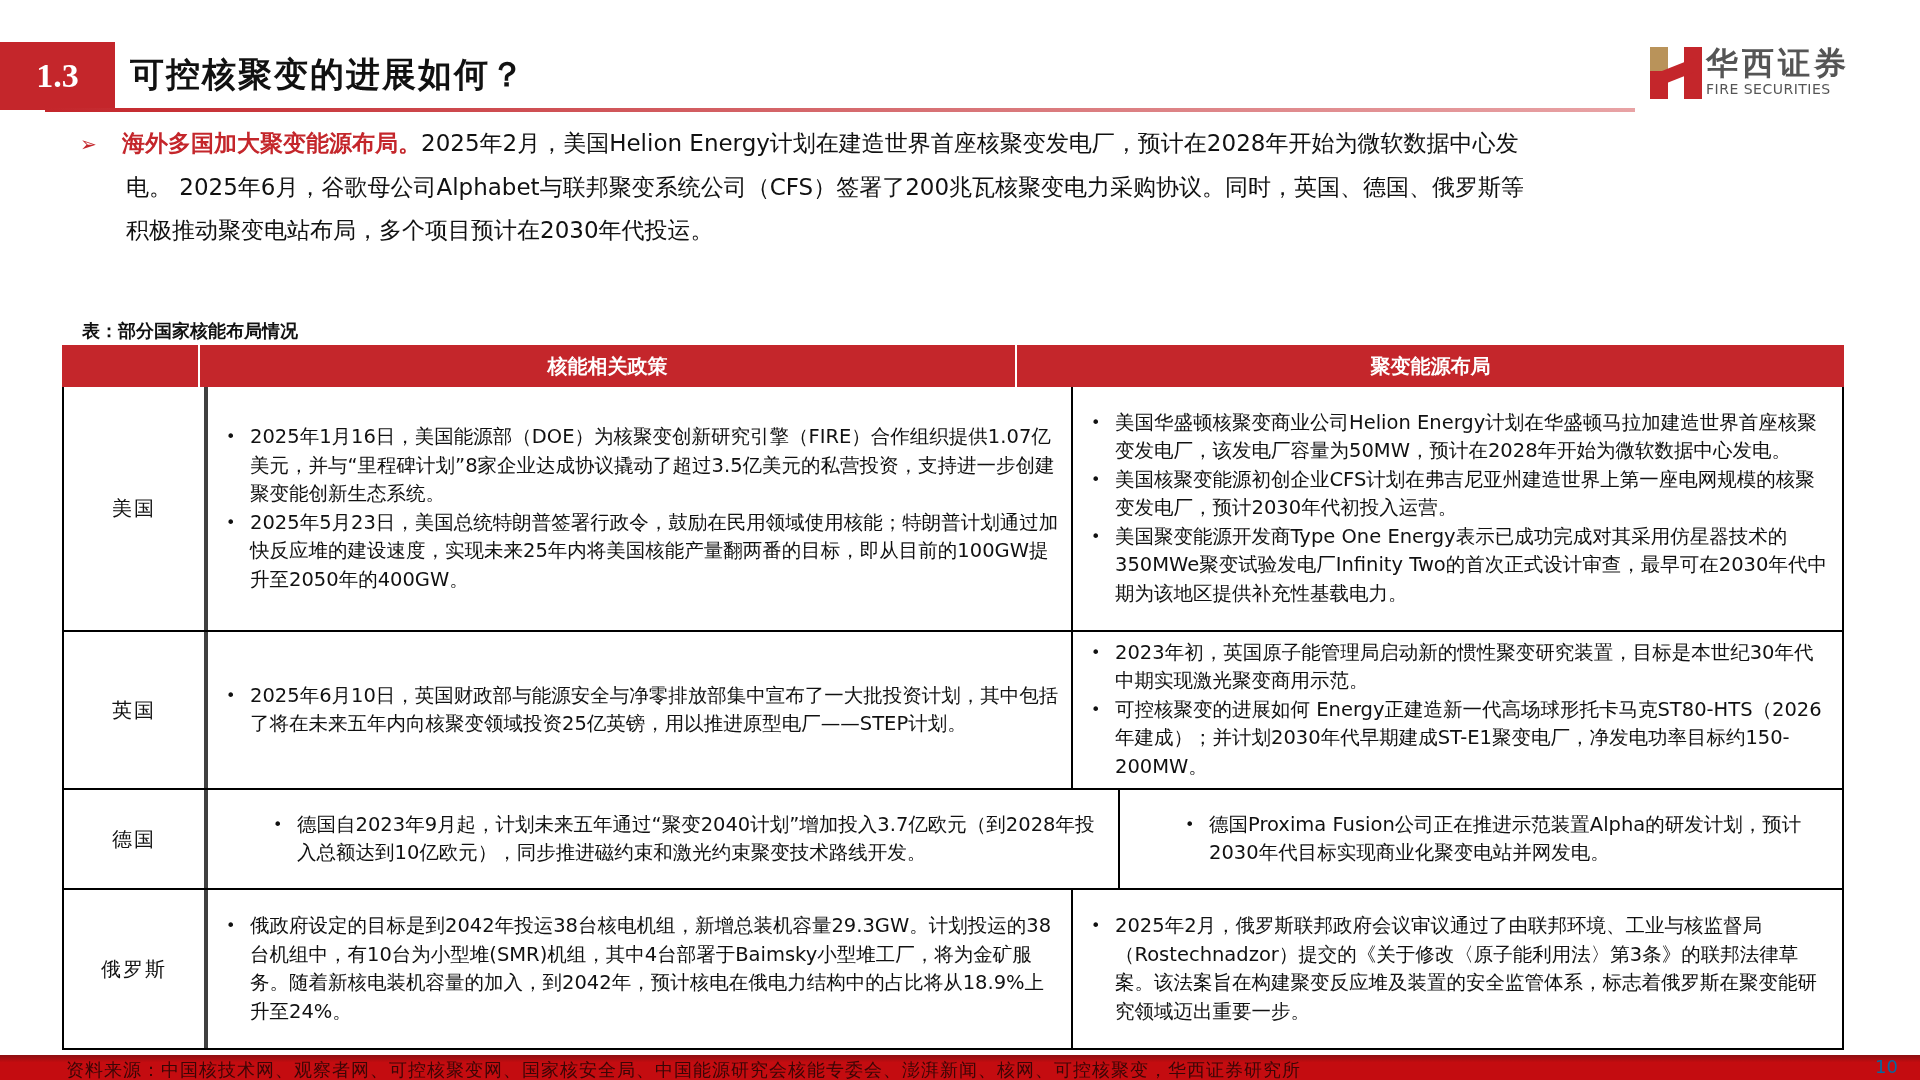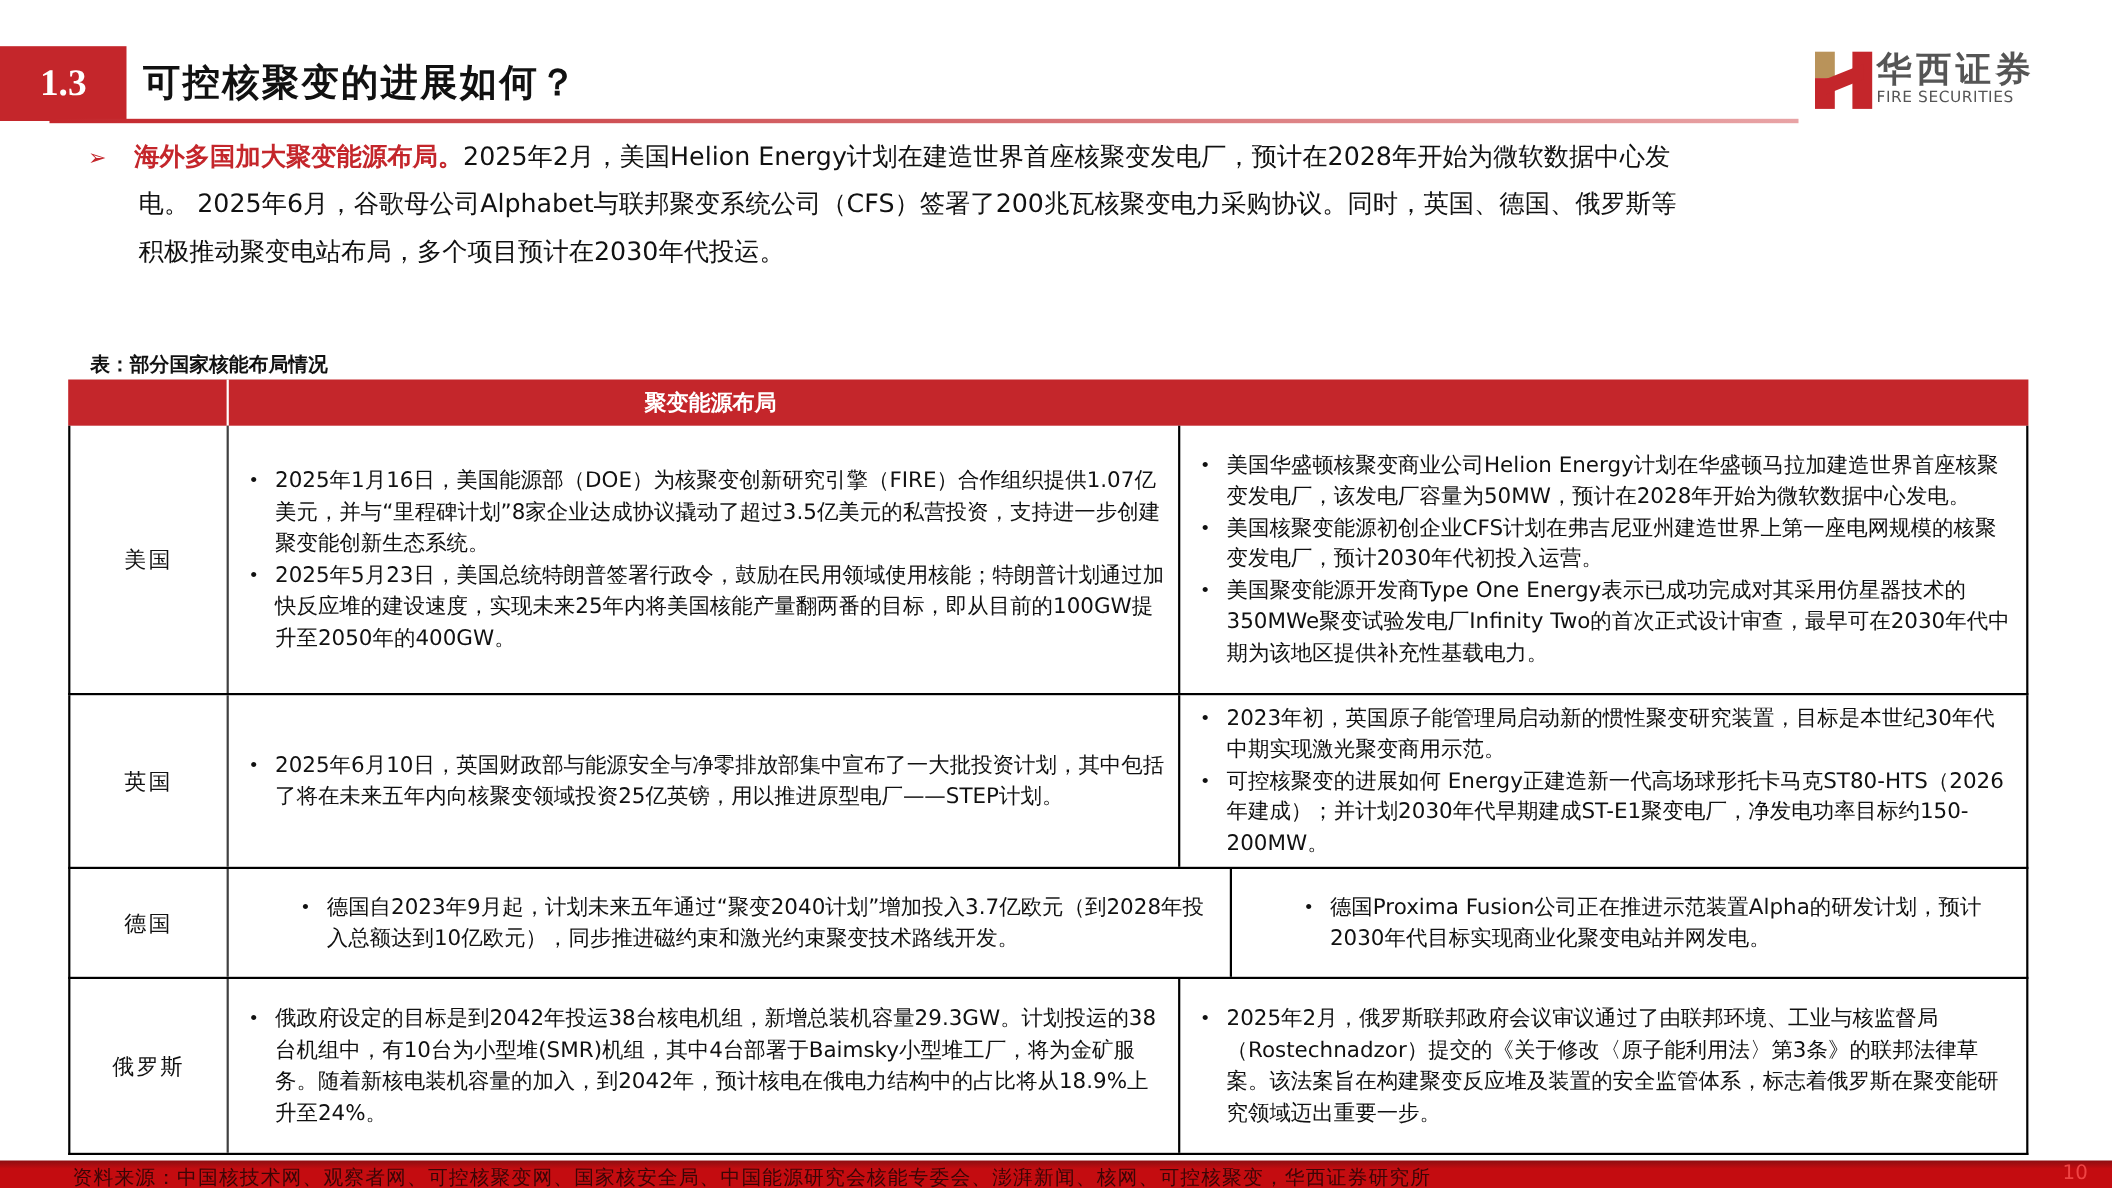--- a/index.html
+++ b/index.html
@@ -50,39 +50,39 @@
   .tbl { position: absolute; left: 62px; top: 345px; width: 1782px; }
   .thead { display: flex; height: 42px; background: #c4262b; color: #fff; }
   .thead > div { display: flex; align-items: center; justify-content: center; font-size: 20px; font-weight: bold; border-right: 2px solid #fff; }
   .thead > div:last-child { border-right: none; }
   .c0 { width: 146px; }
   .c1 { width: 865px; }
   .c2 { width: 876px; }
   .trow { display: flex; border-left: 2px solid #000; border-right: 2px solid #000; border-bottom: 2px solid #000; }
   .trow:first-of-type { border-top: 2px solid #000; }
   .trow > .cell { padding: 0 12px 0 18px; display: flex; flex-direction: column; justify-content: center; font-size: 19.5px; line-height: 28.5px; color: #111; }
-  .trow > .cell.c0 { width: 144px; border-right: 2px solid #404040; align-items: center; font-family: "DejaVu Serif", serif; font-size: 20px; letter-spacing: 2px; padding: 0; }
+  .trow > .cell.c0 { width: 144px; border-right: 4px solid #404040; align-items: center; font-family: "DejaVu Serif", serif; font-size: 20px; letter-spacing: 2px; padding: 0; }
   .trow > .cell.c1 { width: 865px; border-right: 2px solid #000; }
   .trow > .cell.c2 { flex: 1; }
   .bullet { display: flex; }
   .bullet .dot { width: 24px; flex: none; font-size: 16px; }
   .bullet .txt { flex: 1; }
 
   .r-us { height: 245px; }
   .r-uk { height: 158px; }
   .r-de { height: 100px; gap: 47px; }
   .r-ru { height: 160px; }
 
   
   .footer {
     position: absolute; left: 0; top: 1055px; width: 1920px; height: 25px;
     background: linear-gradient(to bottom, #8c0f12 0%, #c40c10 30%, #c40c10 100%);
   }
   .footer-src { position: absolute; left: 66px; top: 1058px; font-size: 18px; color: #3a0606; font-family: "DejaVu Serif", serif; letter-spacing: 1px; white-space: nowrap; }
-  .page-no { position: absolute; right: 22px; top: 1056px; font-size: 18px; color: #ef4444; }
+  .page-no { position: absolute; right: 22px; top: 1056px; font-size: 18px; color: #0369a1; }
 </style>
 </head>
 <body>
 
 <div class="sec-badge">1.3</div>
 <div class="sec-title">可控核聚变的进展如何？</div>
 <div class="title-rule"></div>
 
 <div class="logo">
   <div class="logo-mark">
@@ -103,20 +103,21 @@
   </div>
   <div class="intro-line cont">电。 2025年6月，谷歌母公司Alphabet与联邦聚变系统公司（CFS）签署了200兆瓦核聚变电力采购协议。同时，英国、德国、俄罗斯等</div>
   <div class="intro-line cont">积极推动聚变电站布局，多个项目预计在2030年代投运。</div>
 </div>
 
 <div class="caption">表：部分国家核能布局情况</div>
 
 <div class="tbl">
   <div class="thead">
     <div class="c0"></div>
+    <div class="c1">核能相关政策</div>
     <div class="c2">聚变能源布局</div>
   </div>
 
   <div class="trow r-us">
     <div class="cell c0">美国</div>
     <div class="cell c1">
       <div class="bullet">
           <span class="dot">•</span>
           <span class="txt">2025年1月16日，美国能源部（DOE）为核聚变创新研究引擎（FIRE）合作组织提供1.07亿美元，并与“里程碑计划”8家企业达成协议撬动了超过3.5亿美元的私营投资，支持进一步创建聚变能创新生态系统。</span>
         </div>

